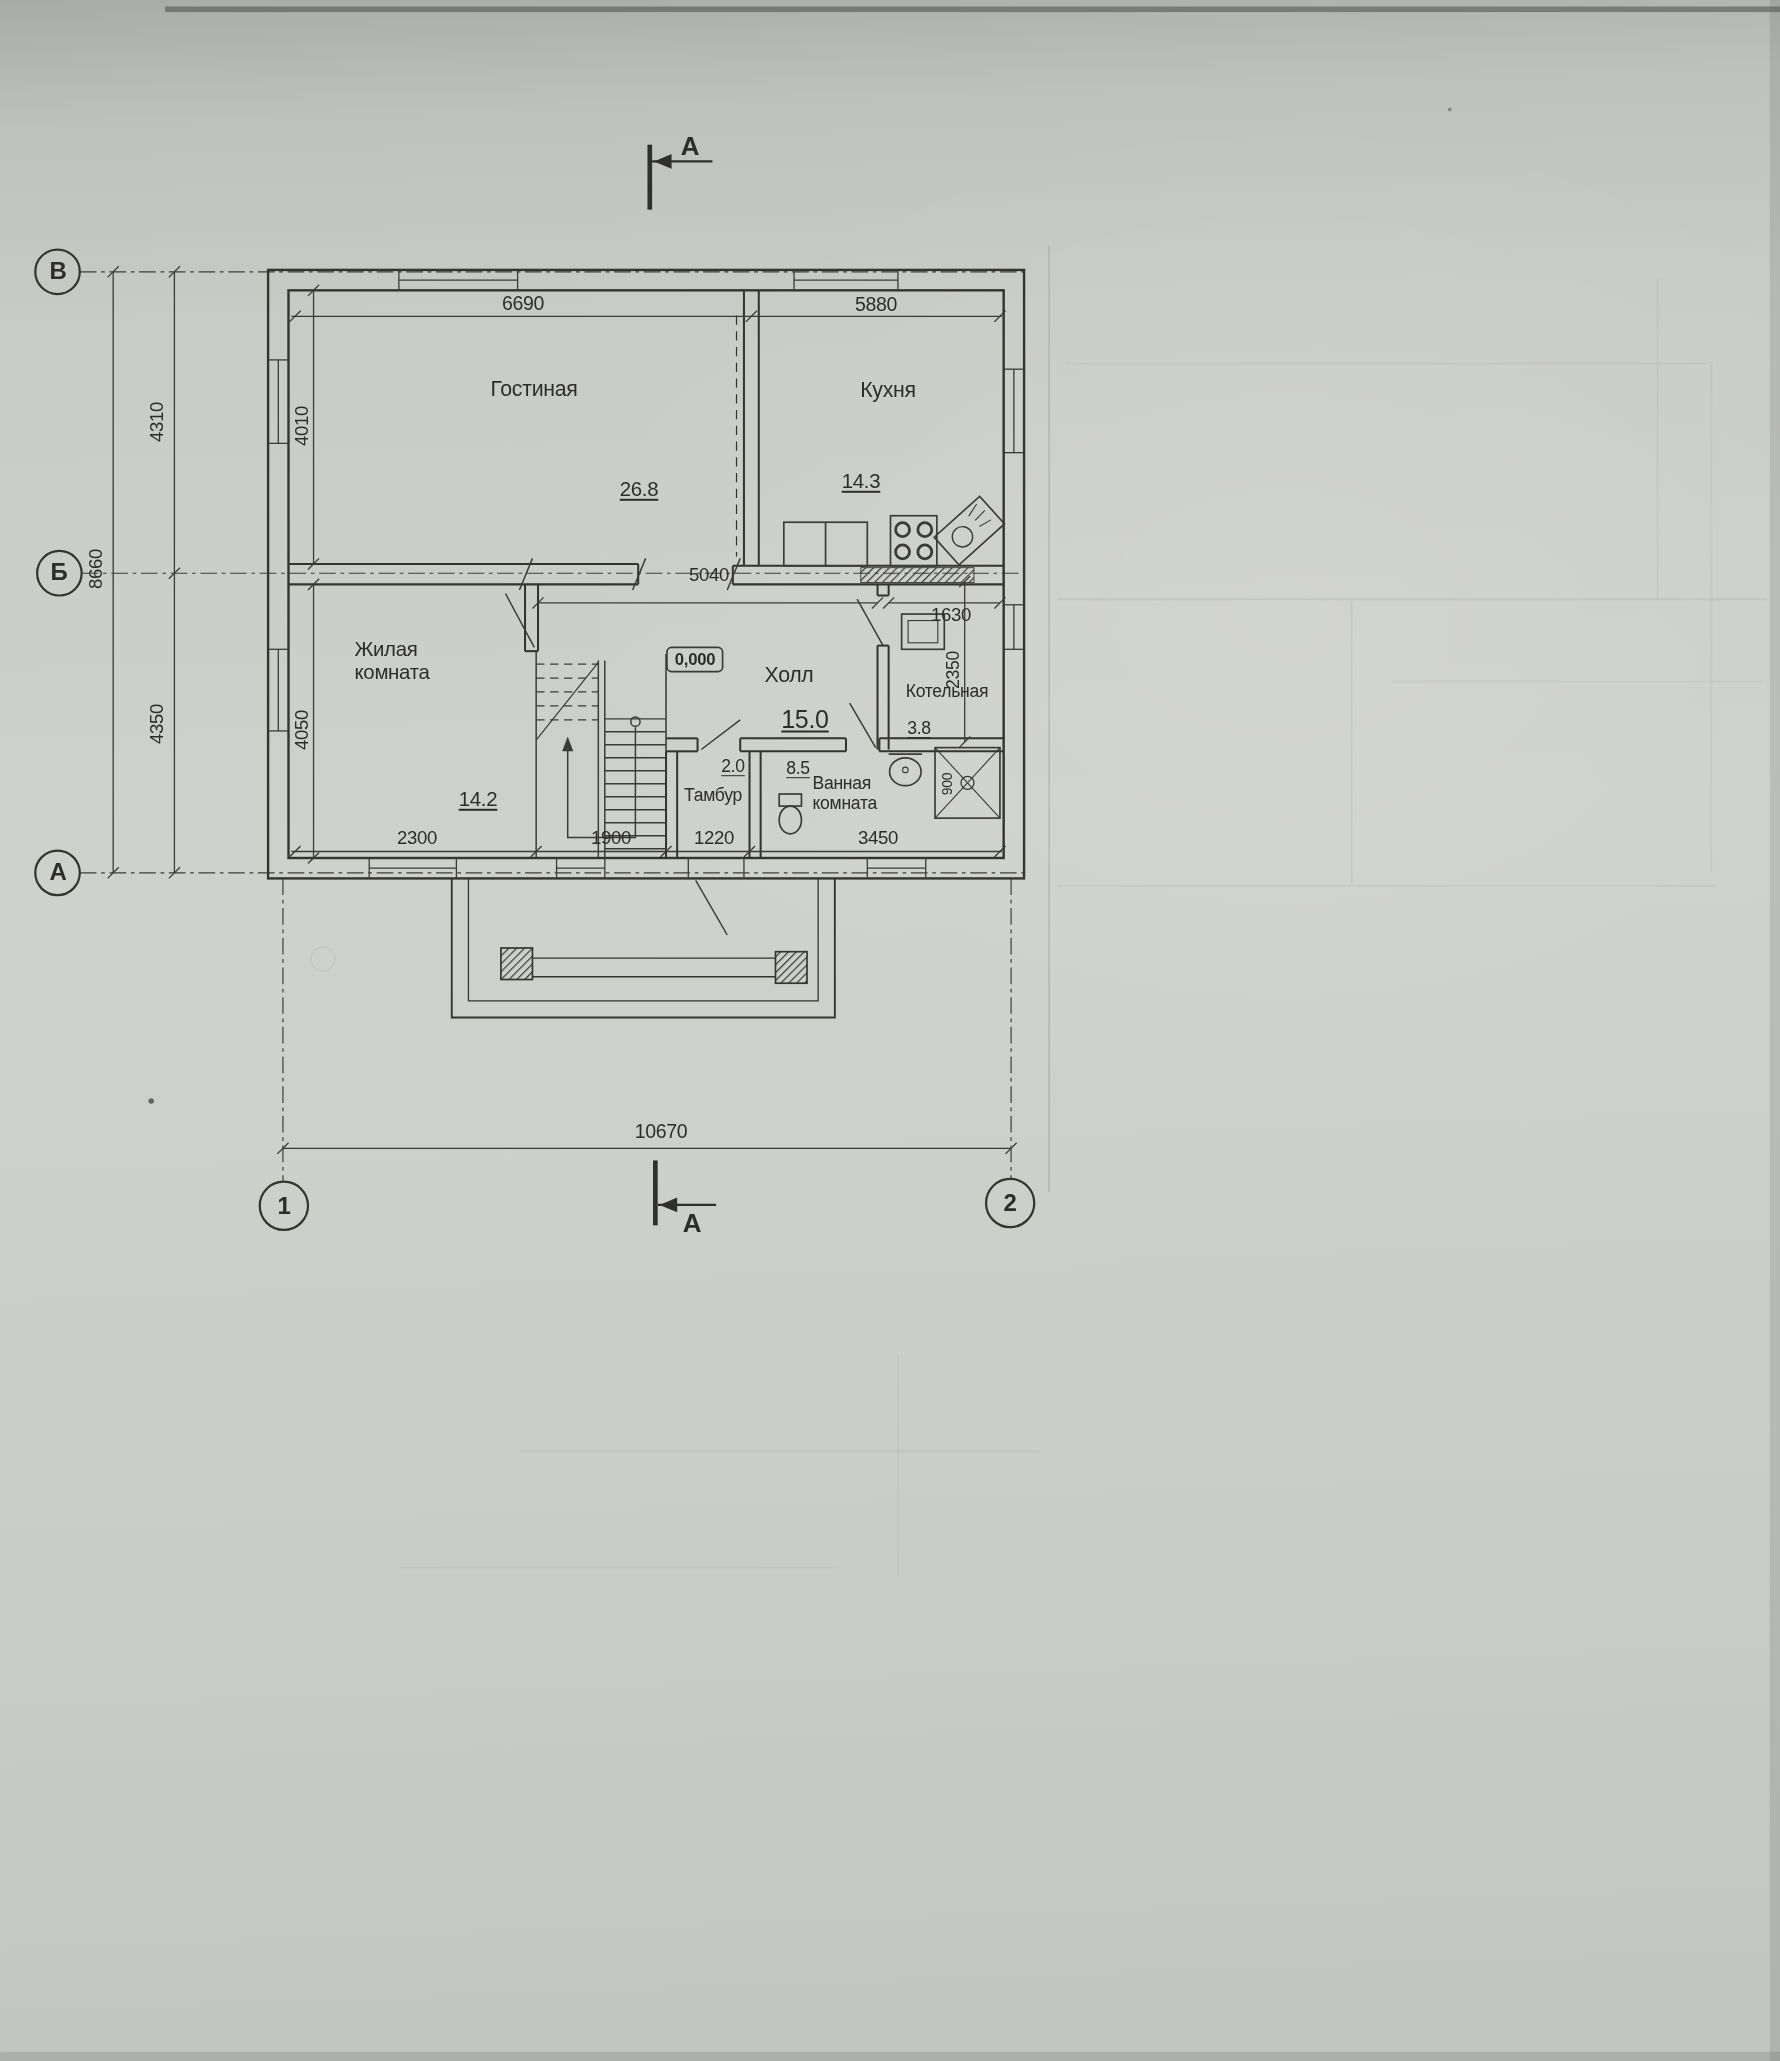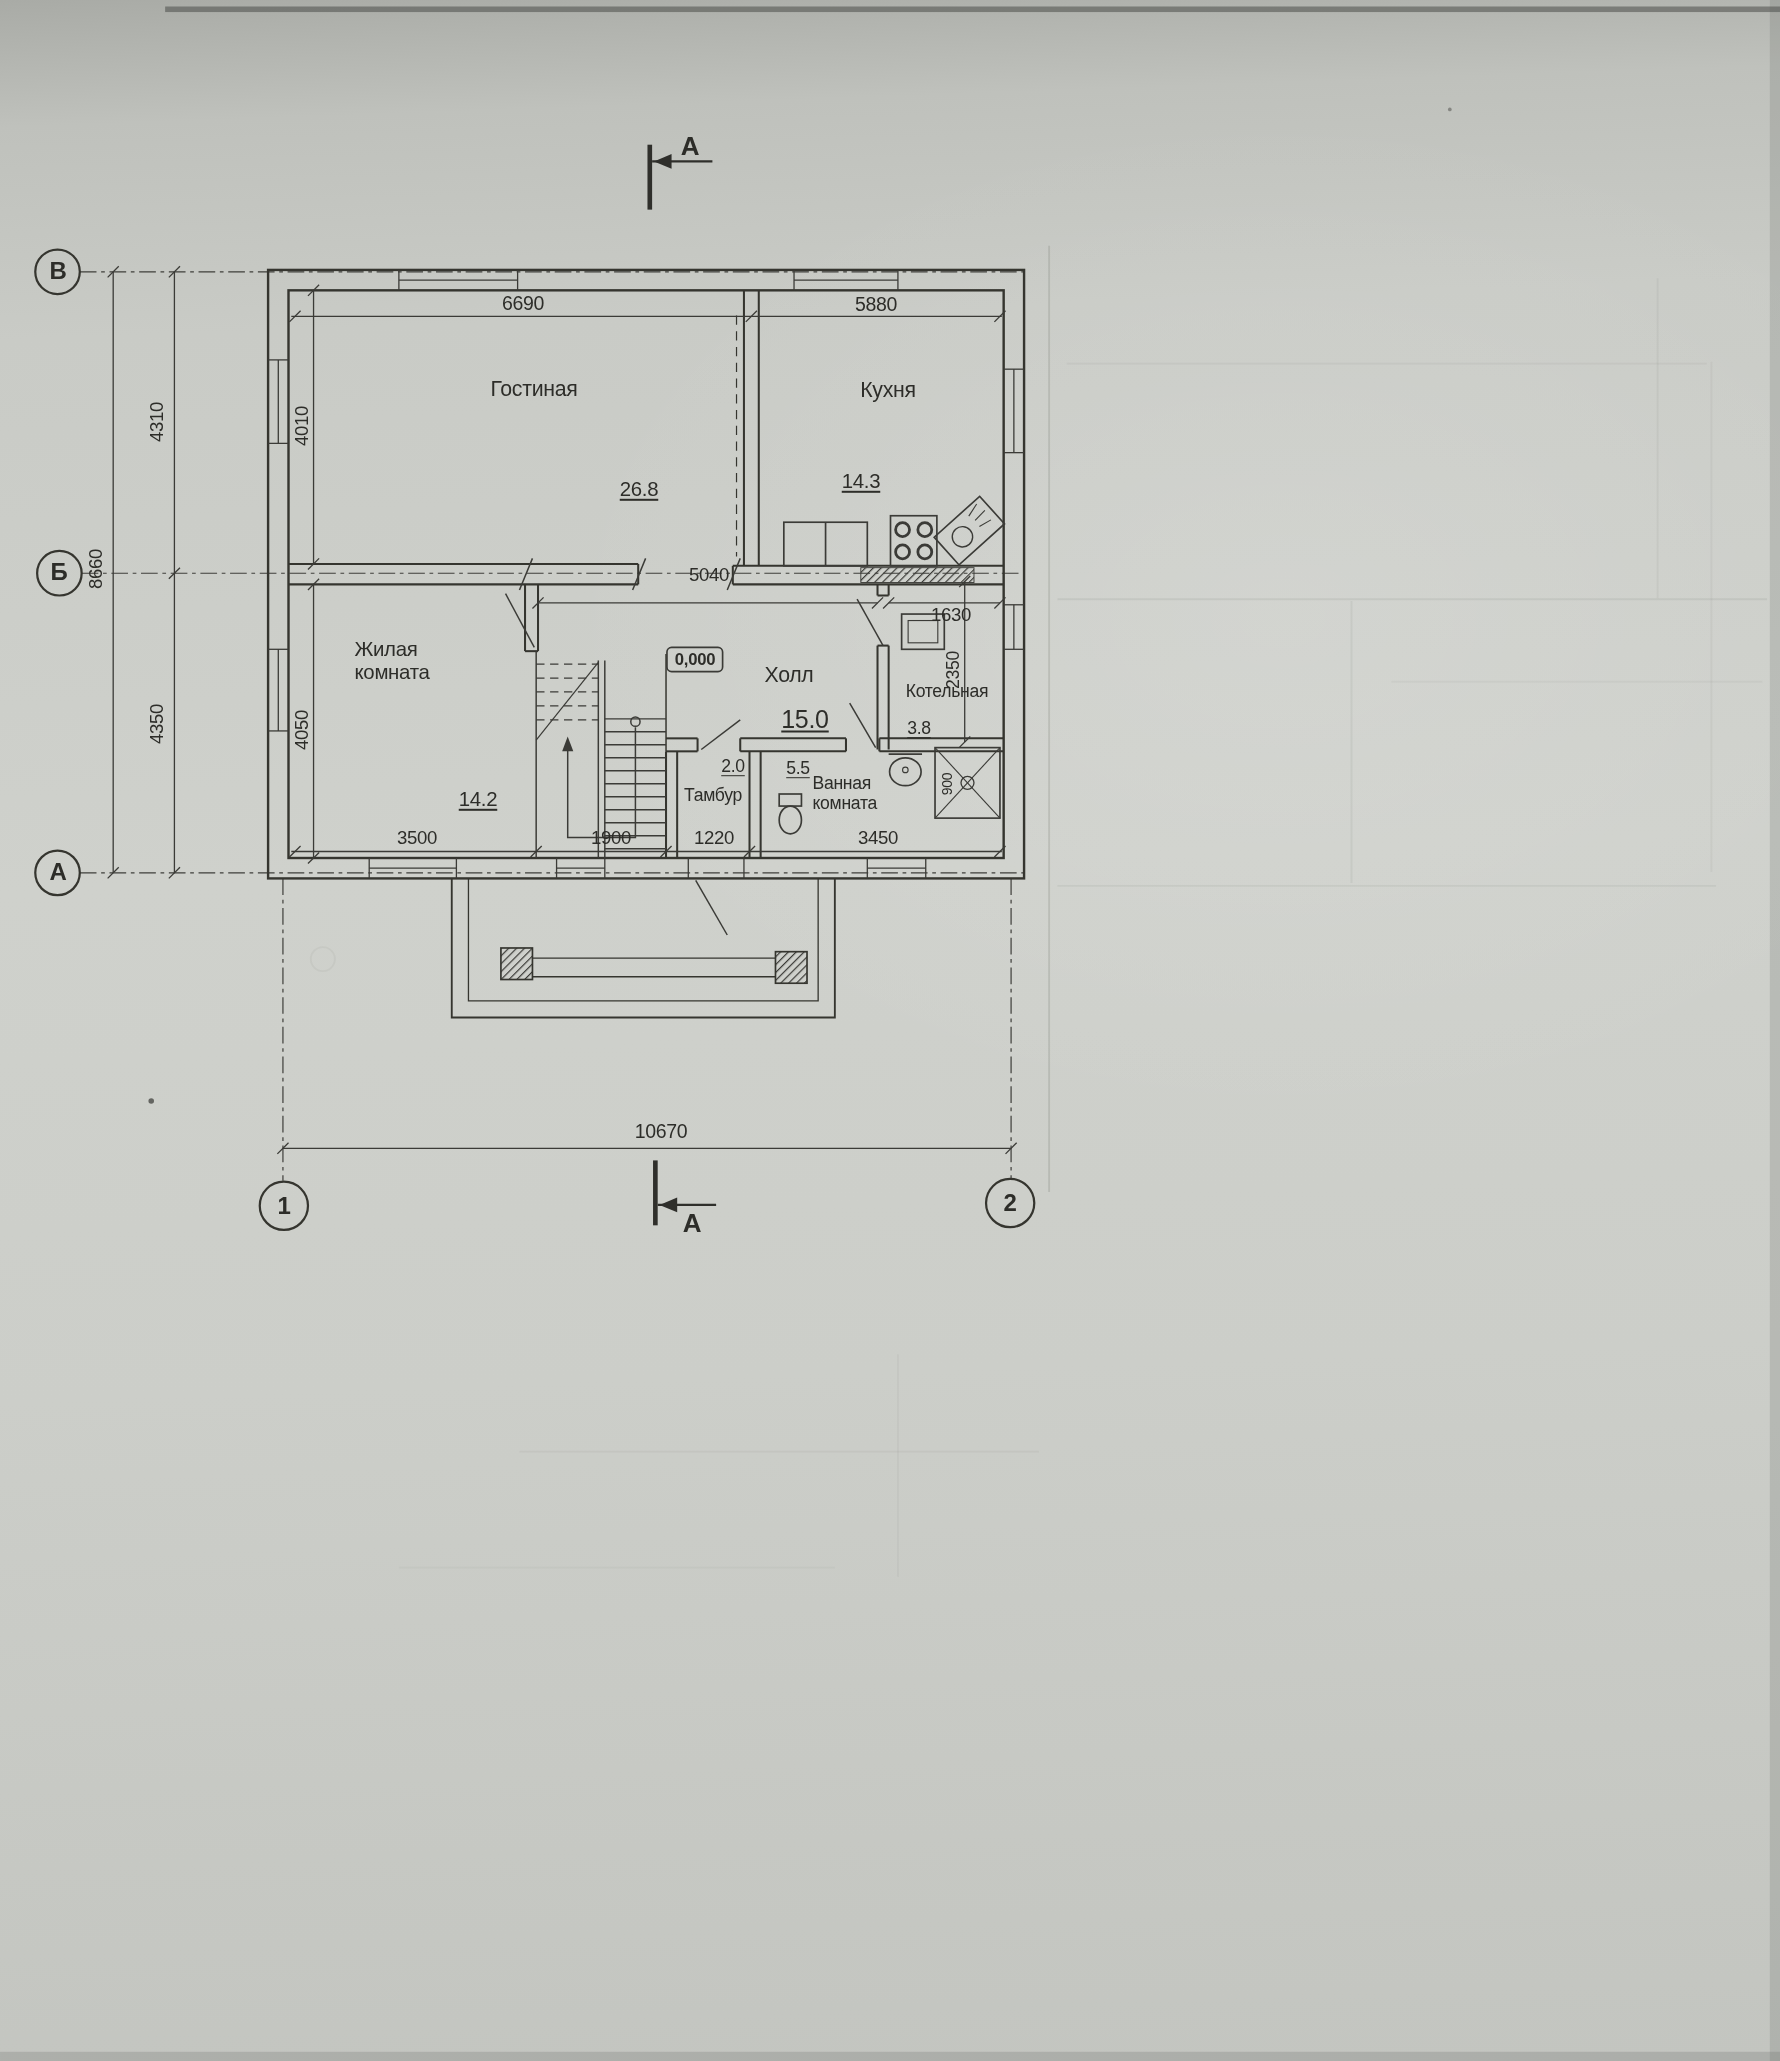--- a/index.html
+++ b/index.html
@@ -326,21 +326,21 @@
 <div class="lbl" style="left:523px;top:304px;font-size:19.5px">6690</div>
 <div class="lbl" style="left:876px;top:305px;font-size:19.5px">5880</div>
 <div class="lbl v" style="left:157px;top:422px">4310</div>
 <div class="lbl v" style="left:96px;top:569px">8660</div>
 <div class="lbl v" style="left:157px;top:724px">4350</div>
 <div class="lbl v" style="left:302px;top:426px">4010</div>
 <div class="lbl v" style="left:302px;top:730px">4050</div>
 <div class="lbl" style="left:709px;top:575px">5040</div>
 <div class="lbl" style="left:951px;top:615px">1630</div>
 <div class="lbl v" style="left:954px;top:670px;font-size:17.6px">2350</div>
-<div class="lbl" style="left:417px;top:838px">3500</div>
+<div class="lbl" style="left:417px;top:838px">2300</div>
 <div class="lbl" style="left:611px;top:838px">1900</div>
 <div class="lbl" style="left:714px;top:838px">1220</div>
 <div class="lbl" style="left:878px;top:838px">3450</div>
 <div class="lbl" style="left:661px;top:1132px;font-size:19.5px">10670</div>
 <div class="lbl v" style="left:947px;top:784px;font-size:14px">900</div>
 
 <div class="lbl room" style="left:534px;top:390px">Гостиная</div>
 <div class="lbl area" style="left:639px;top:489px;font-size:20.4px">26.8</div>
 
 <div class="lbl room" style="left:888px;top:391px">Кухня</div>
@@ -352,18 +352,18 @@
 <div class="lbl room" style="left:789px;top:676px">Холл</div>
 <div class="lbl area" style="left:805px;top:719px;font-size:25px">15.0</div>
 
 <div class="lbl small" style="left:947px;top:692px">Котельная</div>
 <div class="lbl area small" style="left:919px;top:729px">3.8</div>
 
 <div class="lbl small" style="left:713px;top:796px">Тамбур</div>
 <div class="lbl area small" style="left:733px;top:767px">2.0</div>
 
 <div class="lbl small two" style="left:859px;top:794px;width:93px">Ванная комната</div>
-<div class="lbl area small" style="left:798px;top:769px">5.5</div>
+<div class="lbl area small" style="left:798px;top:769px">8.5</div>
 
 <div class="lbl" style="left:695px;top:660px;font-size:16.7px;font-weight:600">0,000</div>
 
 </div>
 
 
 </body></html>

